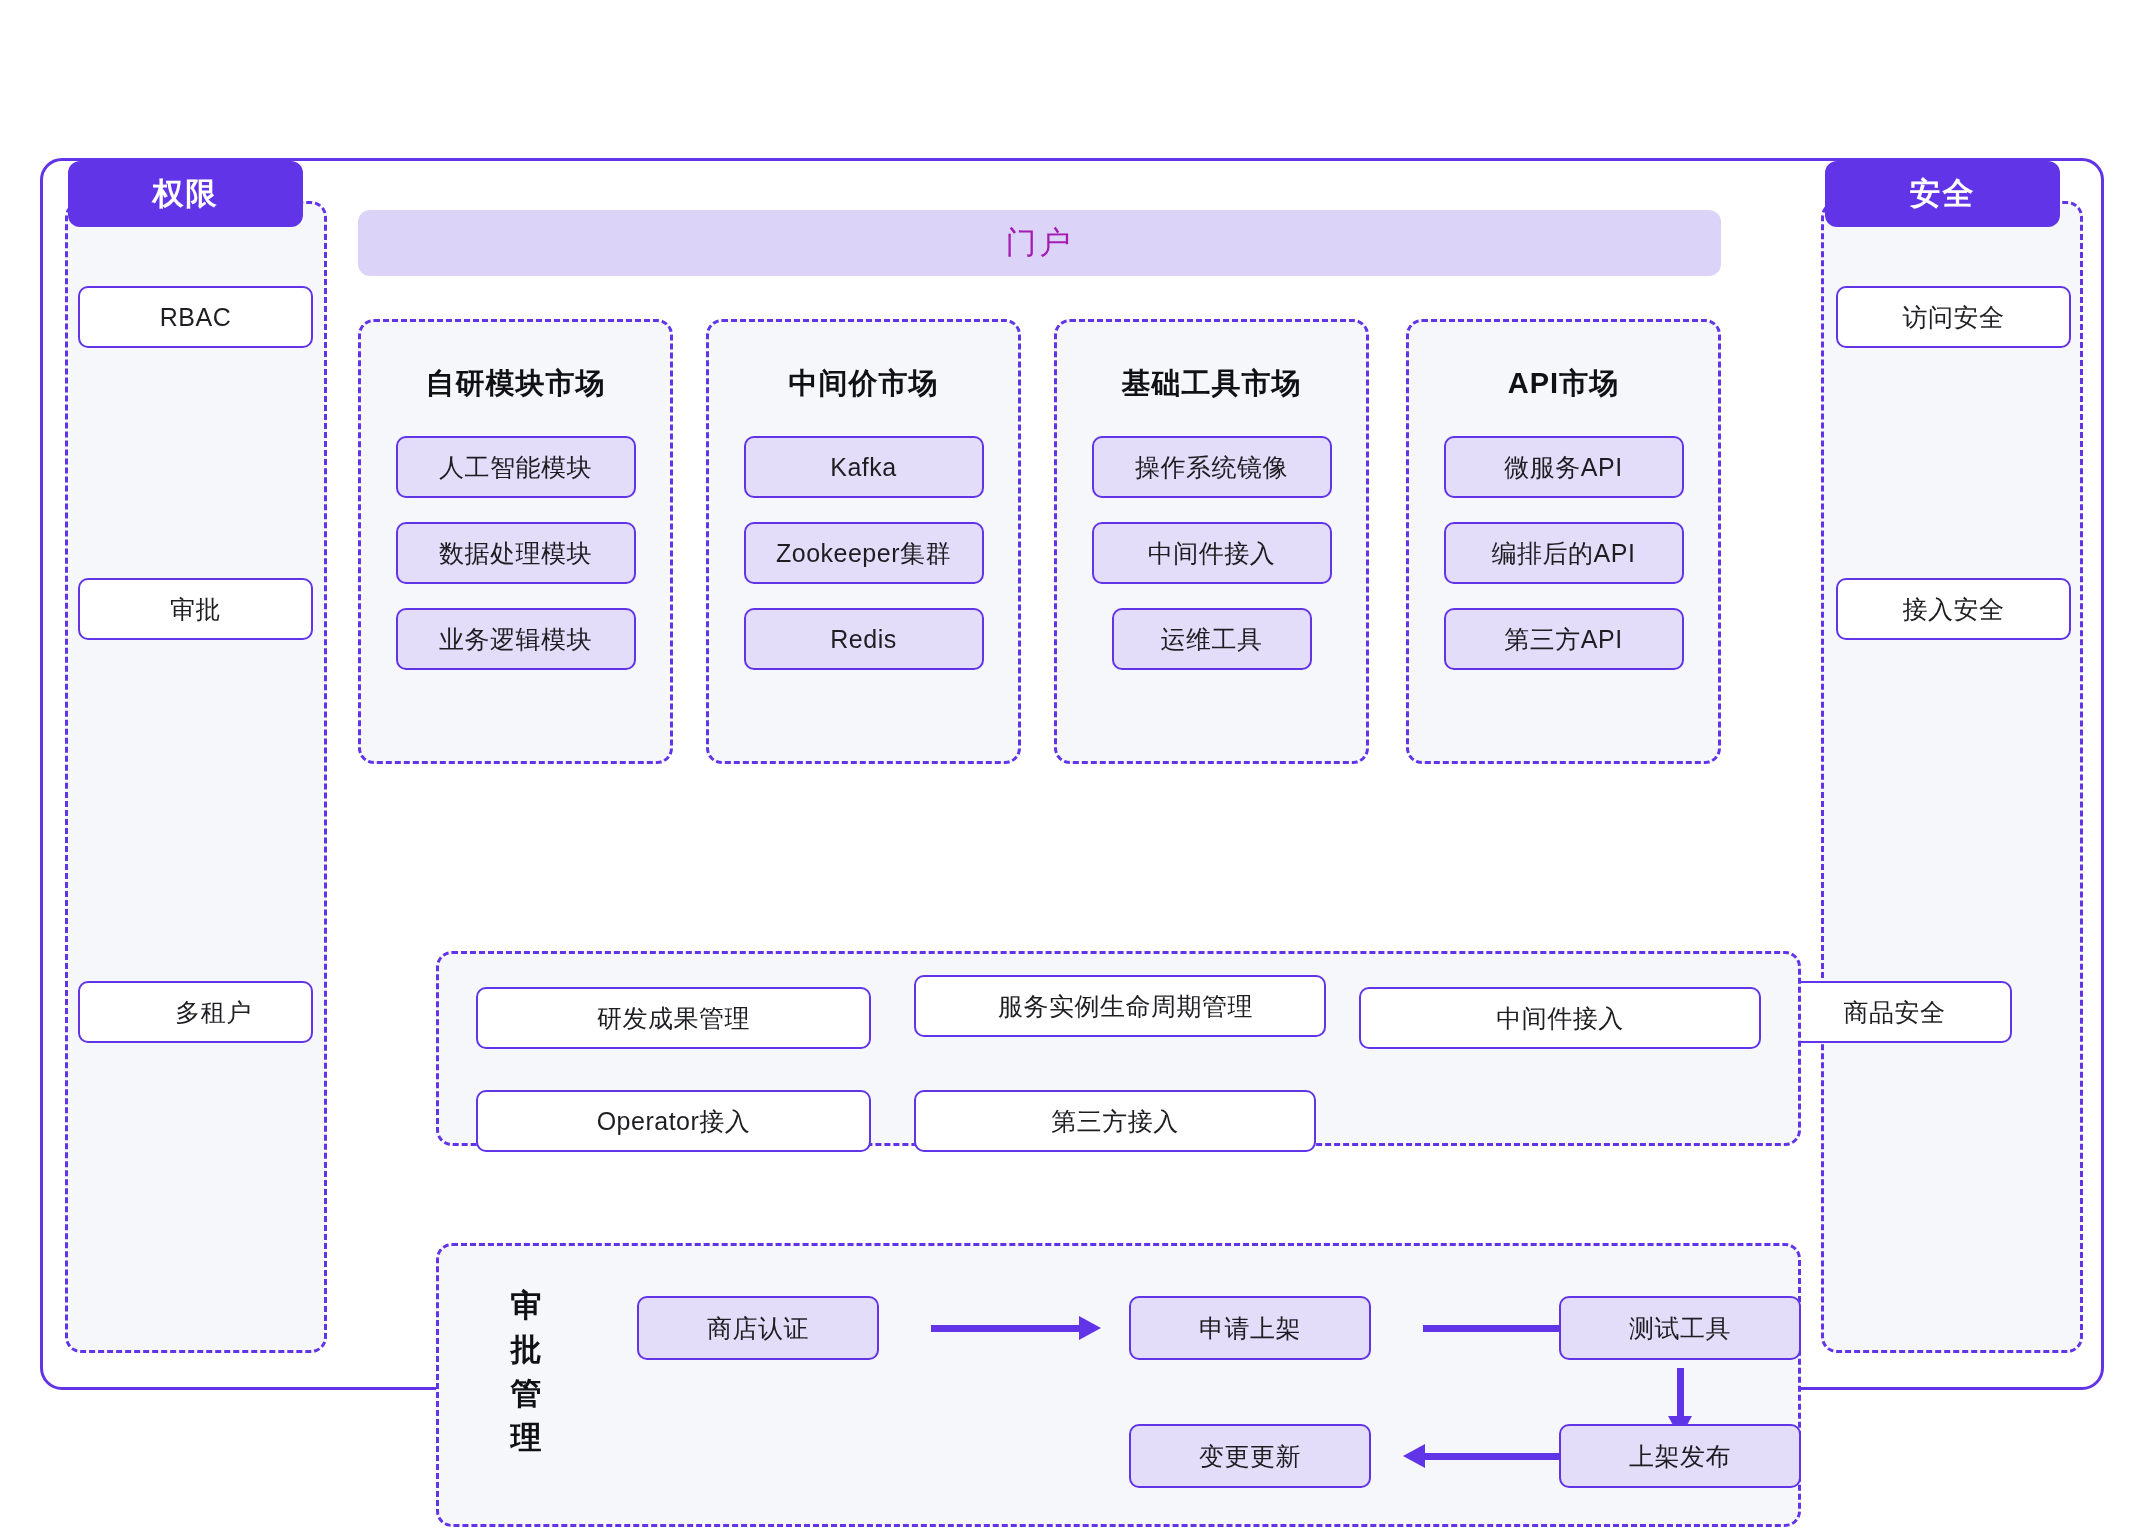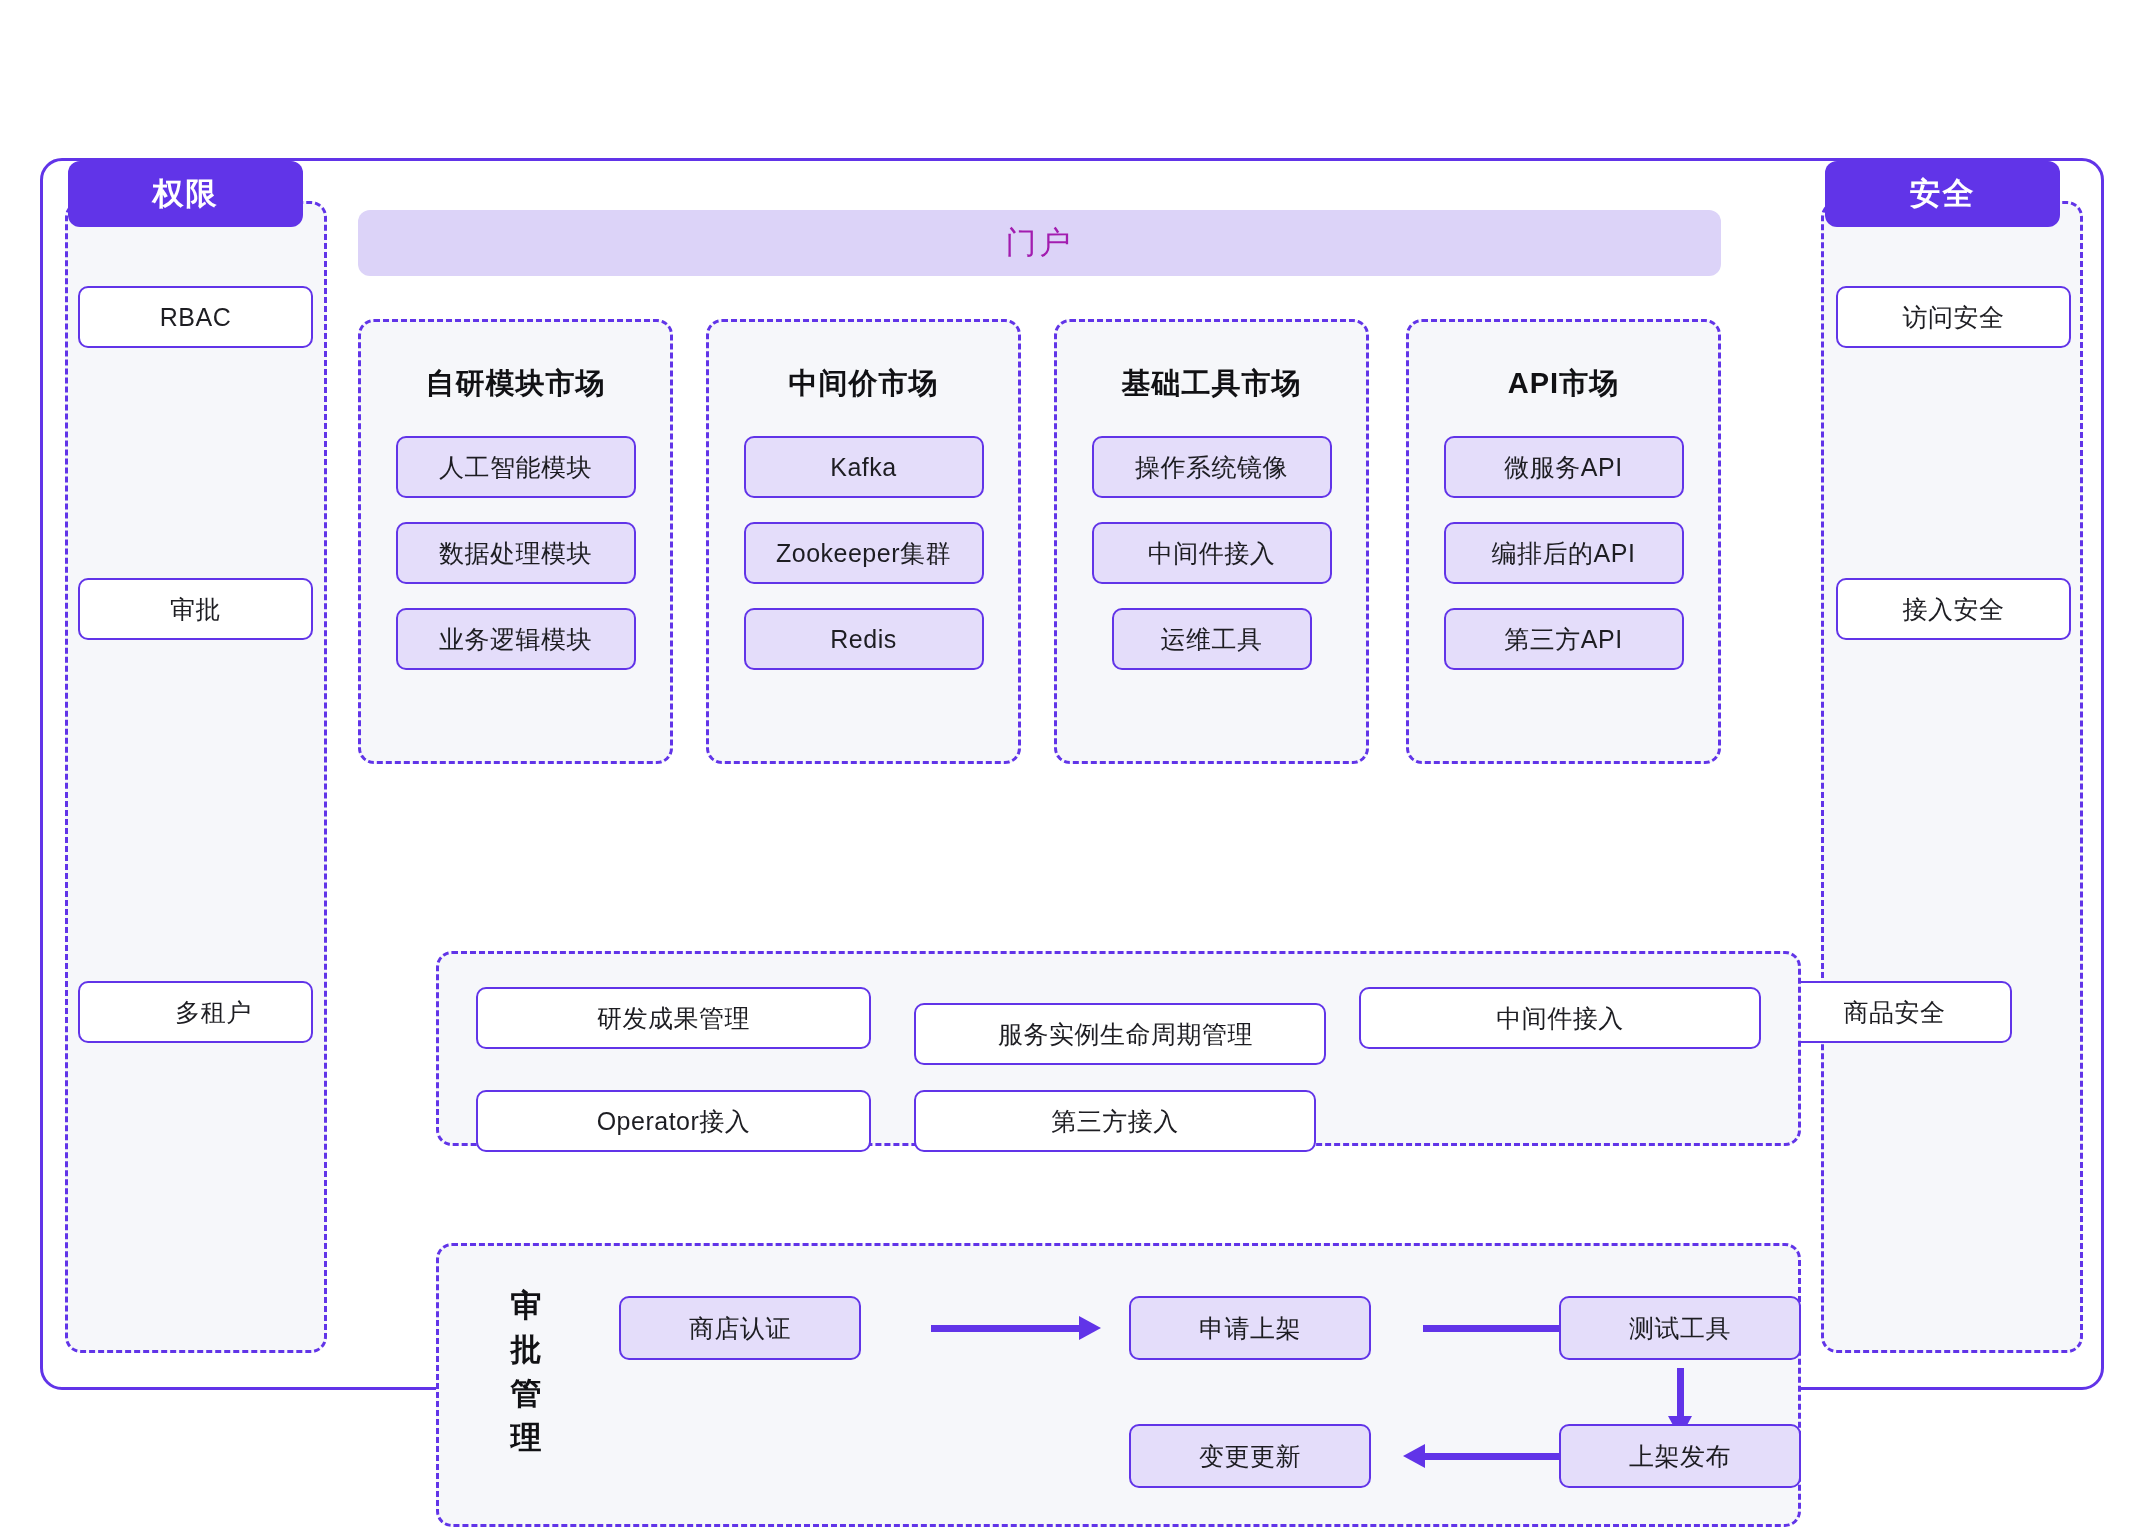--- a/index.html
+++ b/index.html
@@ -235,36 +235,36 @@
 
   <div class="dashed-box market-col" style="left: 1363px; top: 158px; width: 315px;">
     <div class="market-title">API市场</div>
     <div class="pill" style="width: 240px;">微服务API</div>
     <div class="pill" style="width: 240px;">编排后的API</div>
     <div class="pill" style="width: 240px;">第三方API</div>
   </div>
 
   <div id="cap-panel" class="dashed-box">
     <div class="cap-box" style="left: 37px; top: 33px; width: 395px;">研发成果管理</div>
-    <div class="cap-box" style="left: 475px; top: 49px; width: 412px; padding-left: 11px;">服务实例生命周期管理</div>
+    <div class="cap-box" style="left: 475px; top: 21px; width: 412px; padding-left: 11px;">服务实例生命周期管理</div>
     <div class="cap-box" style="left: 920px; top: 33px; width: 402px;">中间件接入</div>
     <div class="cap-box" style="left: 37px; top: 136px; width: 395px;">Operator接入</div>
     <div class="cap-box" style="left: 475px; top: 136px; width: 402px;">第三方接入</div>
   </div>
 
   <div id="approval-panel" class="dashed-box">
 
     <div id="approval-label">
         <div>审</div>
         <div>批</div>
         <div>管</div>
         <div>理</div>
       </div>
 
-    <div class="flow-box" style="left: 180px; top: 50px; width: 242px;">商店认证</div>
+    <div class="flow-box" style="left: 198px; top: 50px; width: 242px;">商店认证</div>
 
     <div class="arrow-h" style="left: 492px; top: 79px; width: 150px;">
       <span class="head-r"></span>
     </div>
 
     <div class="flow-box" style="left: 690px; top: 50px; width: 242px;">申请上架</div>
 
     <div class="arrow-h" style="left: 984px; top: 79px; width: 150px;">
       <span class="head-r"></span>
     </div>

